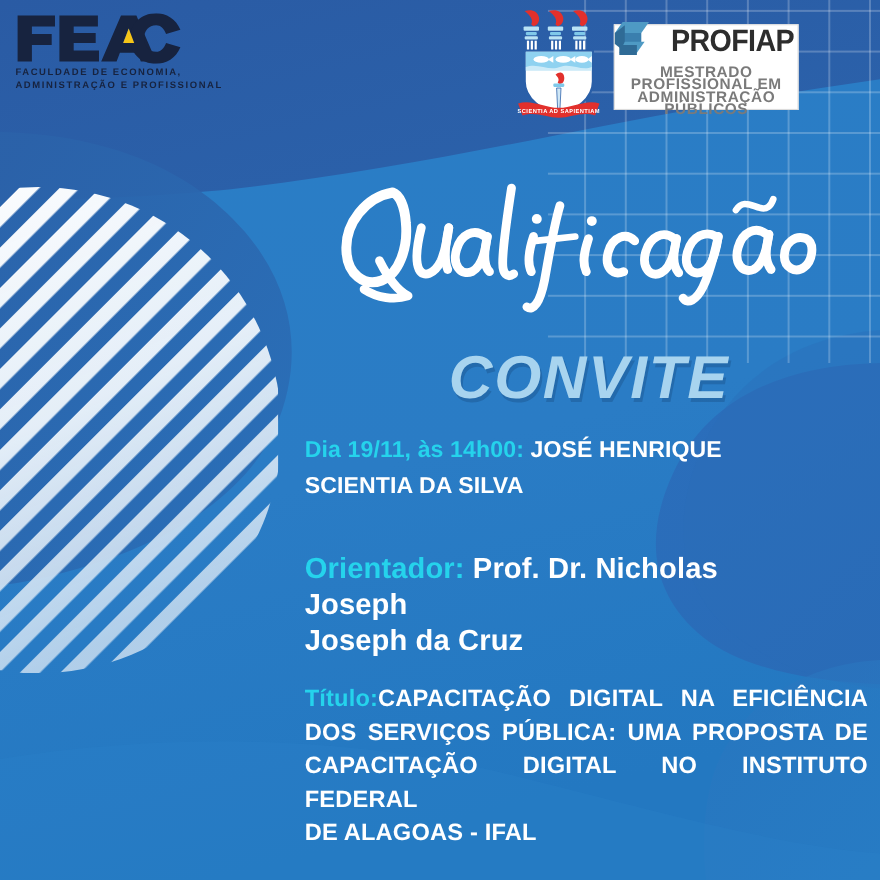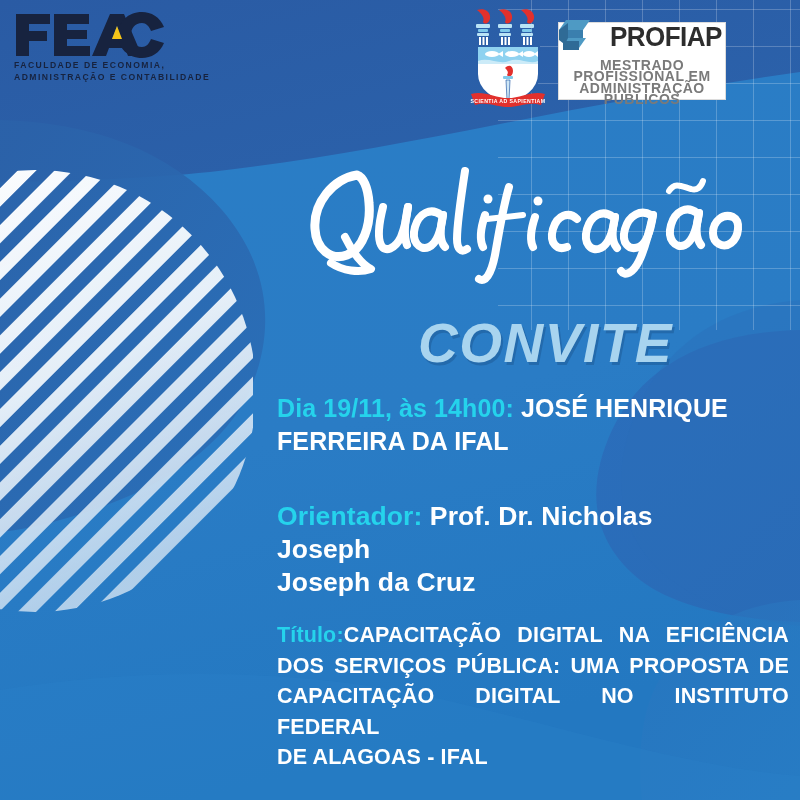--- a/index.html
+++ b/index.html
@@ -68,37 +68,37 @@
   }
   .profiap-sub span{display:block;}
 
   
   .qualificacao{
     position:absolute;left:295px;top:163px;width:480px;height:125px;
   }
 
   
   .convite{
-    position:absolute;left:418px;top:316px;
+    position:absolute;left:408px;top:316px;
     font-size:55px;font-weight:700;font-style:italic;
     letter-spacing:1.5px;color:#a8d4ef;
     text-shadow:2px 3px 0 rgba(22,70,120,.33);
     line-height:1;
   }
 
   
   .txt{
     position:absolute;color:#ffffff;
     font-family:"Liberation Sans", sans-serif;
   }
   .lbl{color:#25d3ec;}
 
   .line-date{
     left:277px;top:392px;width:470px;
-    font-size:25px;font-weight:700;line-height:33px;letter-spacing:.1px;
+    font-size:21px;font-weight:700;line-height:33px;letter-spacing:.1px;
   }
   .line-orient{
     left:277px;top:500px;width:470px;
     font-size:26.5px;font-weight:700;line-height:33px;letter-spacing:.1px;
   }
   .line-title{
     left:277px;top:620px;width:512px;
     font-size:21.5px;font-weight:700;line-height:30.5px;letter-spacing:.15px;
     text-align:justify;
   }
@@ -197,21 +197,21 @@
         <path d="M150,15 C146,5 137,0 128,0 C114,0 104,10 104,23
                  C104,36 114,46 128,46 C137,46 146,41 150,31 L137,27
                  C135,32 132,35 128,35 C121,35 117,30 117,23
                  C117,16 121,11 128,11 C132,11 135,14 137,19 Z"></path>
       </g>
 
       <path d="M103,14 L108,27 L98,27 Z" fill="#f5c518"></path>
     </svg>
     <div class="feac-sub">
       <span>FACULDADE  DE  ECONOMIA,</span>
-      <span>ADMINISTRAÇÃO E CONTABILIDADE</span>
+      <span>ADMINISTRAÇÃO E PROFISSIONAL</span>
     </div>
   </div>
 
   <svg class="ufal" viewBox="0 0 82 104">
 
     <g>
       <g transform="translate(6,2)">
         <path d="M4,2 C10,0 16,2 17,8 C18,14 12,18 10,14 C12,10 9,6 4,2 Z" fill="#e2302c"></path>
         <rect x="3" y="16" width="14" height="4" rx="1" fill="#b9e3f5"></rect>
         <rect x="5" y="21" width="10" height="3" rx="1" fill="#7fc9ea"></rect>
@@ -319,21 +319,21 @@
       <path d="M374,28 C380,18 388,24 396,26 C402,28 406,24 408,18" stroke-width="6"></path>
 
       <path d="M438,54 C428,50 418,58 418,70 C418,80 428,86 436,80 C444,74 446,58 438,54 Z" stroke-width="8"></path>
     </g>
   </svg>
 
   <div class="convite">CONVITE</div>
 
   <div class="txt line-date">
     <span class="lbl">Dia 19/11, às 14h00:</span><span> JOSÉ HENRIQUE</span><br>
-    <span>FERREIRA DA IFAL</span>
+    <span>SCIENTIA DA SILVA</span>
   </div>
 
   <div class="txt line-orient">
     <span class="lbl">Orientador:</span><span> Prof. Dr. Nicholas Joseph</span><br>
     <span>Joseph da Cruz</span>
   </div>
 
   <div class="txt line-title">
     <div style="display:flex;justify-content:center;">
       <span style="white-space:nowrap;">

